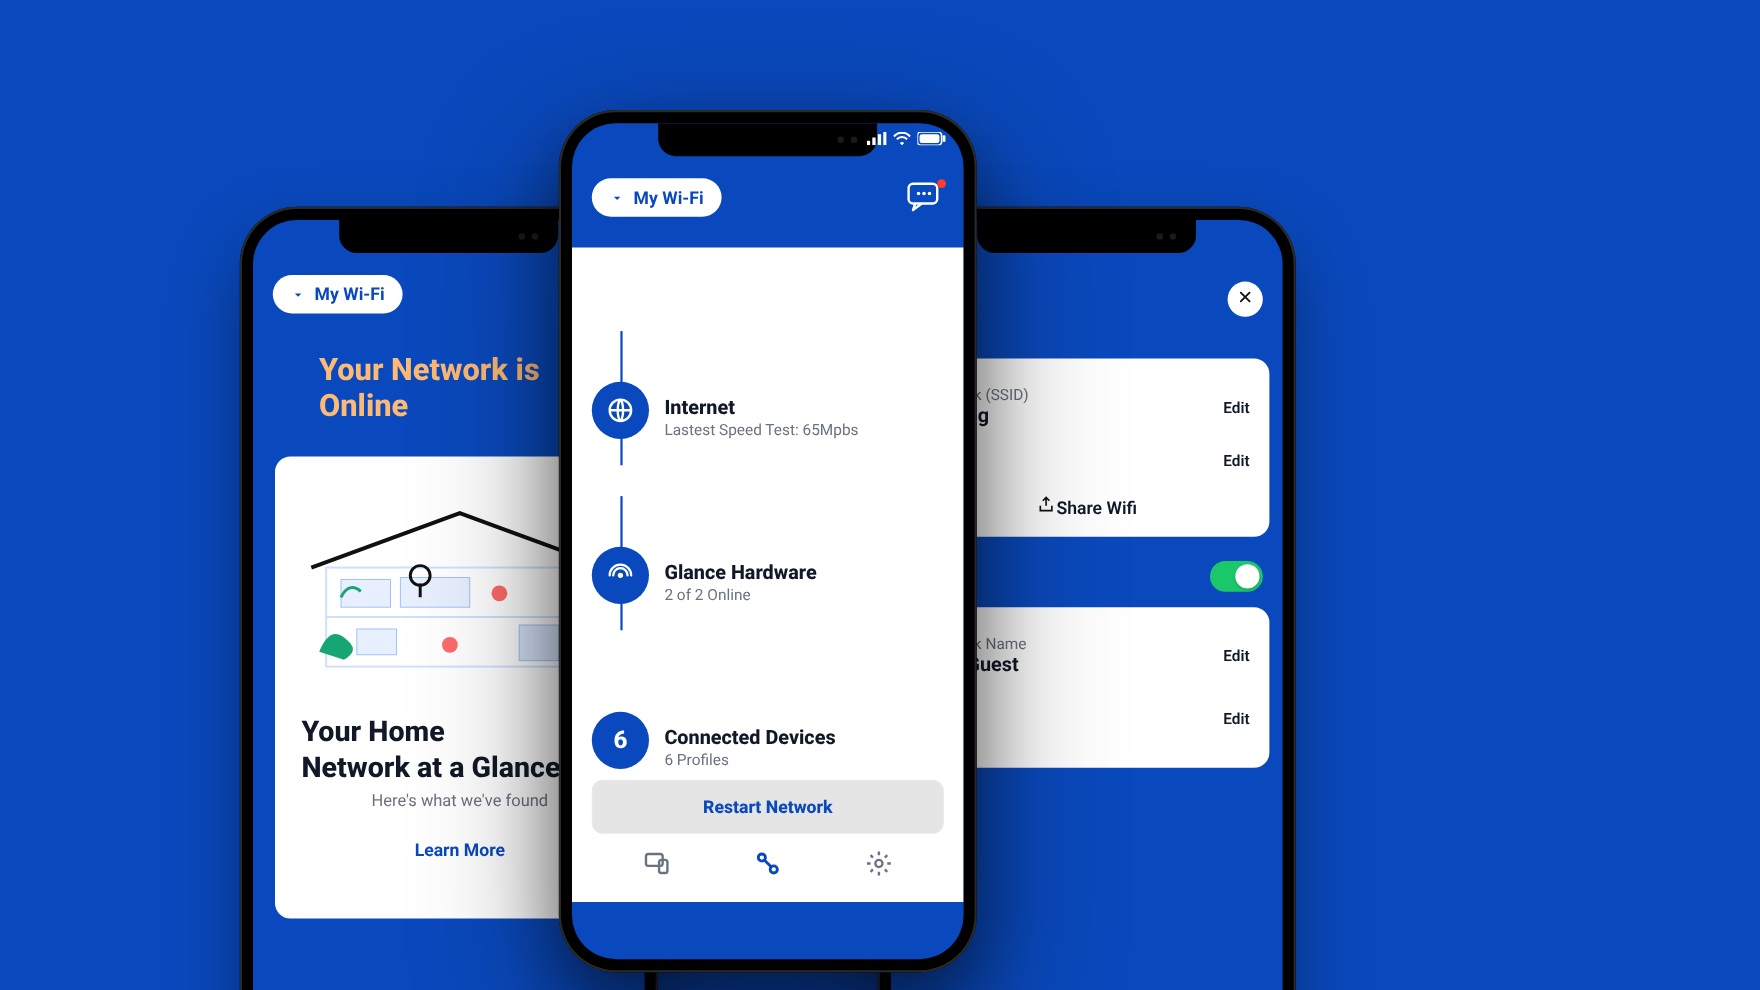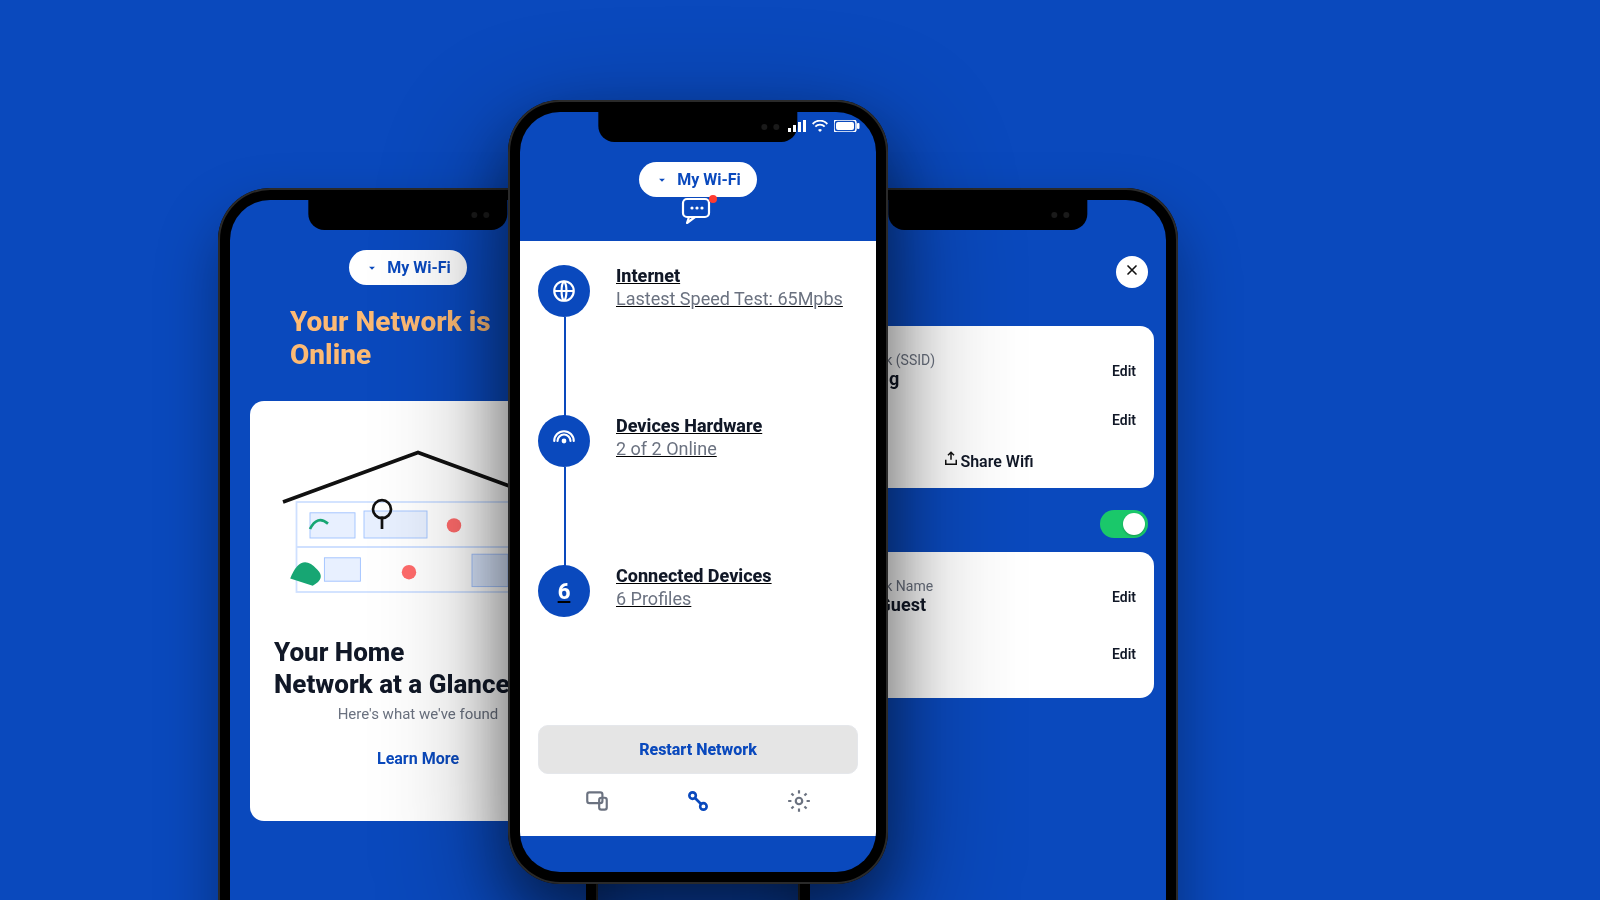--- a/index.html
+++ b/index.html
@@ -58,22 +58,21 @@
   .status-bar {
     position: absolute; top: 8px; right: 16px;
     display: flex; gap: 6px; align-items: center; z-index: 6;
     color: #fff; font-size: 12px;
   }
   .status-bar svg { fill: #fff; }
 
   
   .header-row {
     display: flex; align-items: center; justify-content: space-between;
-    padding: 50px 18px 14px 18px;
-    flex-direction: column;
+    padding: 50px 18px 28px 18px;
   }
   .pill {
     display: inline-flex; align-items: center; gap: 8px;
     background: #fff; color: var(--brand-blue);
     border-radius: 999px; padding: 8px 16px; font-weight: 700; font-size: 16px;
     cursor: pointer;
   }
   .pill .chev { width: 14px; height: 14px; display:inline-block; }
   .chat-btn {
     position: relative; width: 34px; height: 30px; cursor: pointer;
@@ -90,33 +89,33 @@
     min-height: 420px; overflow:hidden;
   }
   .illus { width: 100%; height: 190px; }
   .card h2 { text-align:left; font-size: 26px; font-weight: 800; color: var(--text-dark); margin: 18px 0 2px; }
   .card h2.sub { margin-top: 0; }
   .card .desc { text-align:center; color: var(--text-gray); font-size: 15px; margin-top: 6px; }
   .card .link { display:block; text-align:center; color: var(--brand-blue); font-weight:700; margin-top: 26px; cursor:pointer; }
 
   
   .center-body { background:#fff; min-height: 590px; padding: 24px 18px 12px 18px; }
-  .node-row { display:flex; gap: 26px; align-items:flex-start; position: relative; min-height: 150px; text-decoration: underline; }
+  .node-row { display:flex; gap: 14px; align-items:flex-end; position: relative; min-height: 150px; }
   .node-row:last-of-type { min-height: 80px; }
   .node-circle {
     width: 52px; height: 52px; border-radius: 50%; background: var(--brand-blue);
     display:flex; align-items:center; justify-content:center; color:#fff; font-weight:800; font-size:22px;
     position: relative; z-index: 2;
   }
   .node-line {
     position:absolute; left: 26px; top: 52px; width: 2px; background: var(--brand-blue);
     bottom: -24px; z-index: 1;
   }
   .node-text .t { font-weight:800; color: var(--text-dark); font-size: 18px; }
-  .node-text .s { color: var(--text-gray); font-size: 18px; margin-top: 2px; }
+  .node-text .s { color: var(--text-gray); font-size: 14px; margin-top: 2px; }
   .restart-btn {
     margin-top: 10px; border: 1px solid #e5e7eb; border-radius: 10px;
     padding: 14px; text-align:center; color: var(--brand-blue); font-weight:800; cursor:pointer; background:#e5e5e5;
   }
   .tabbar {
     display:flex; justify-content:space-around; align-items:center; padding: 14px 8px 6px; color: var(--text-gray);
   }
   .tabbar .active { color: var(--brand-blue); }
 
   
@@ -322,21 +321,21 @@
 
         <div class="node-row">
           <div class="node-circle">
             <svg viewBox="0 0 24 24" width="26" height="26">
                 <circle cx="12" cy="12" r="2.2" fill="#fff"></circle>
                 <path d="M6 12a6 6 0 0112 0M3 12a9 9 0 0118 0" fill="none" stroke="#fff" stroke-width="2" stroke-linecap="round"></path>
               </svg>
           </div>
           <div class="node-line"></div>
           <div class="node-text">
-            <div class="t">Devices Hardware</div>
+            <div class="t">Glance Hardware</div>
             <div class="s">2 of 2 Online</div>
           </div>
         </div>
 
         <div class="node-row">
           <div class="node-circle">
             <span>6</span>
           </div>
           <div class="node-text">
             <div class="t">Connected Devices</div>

